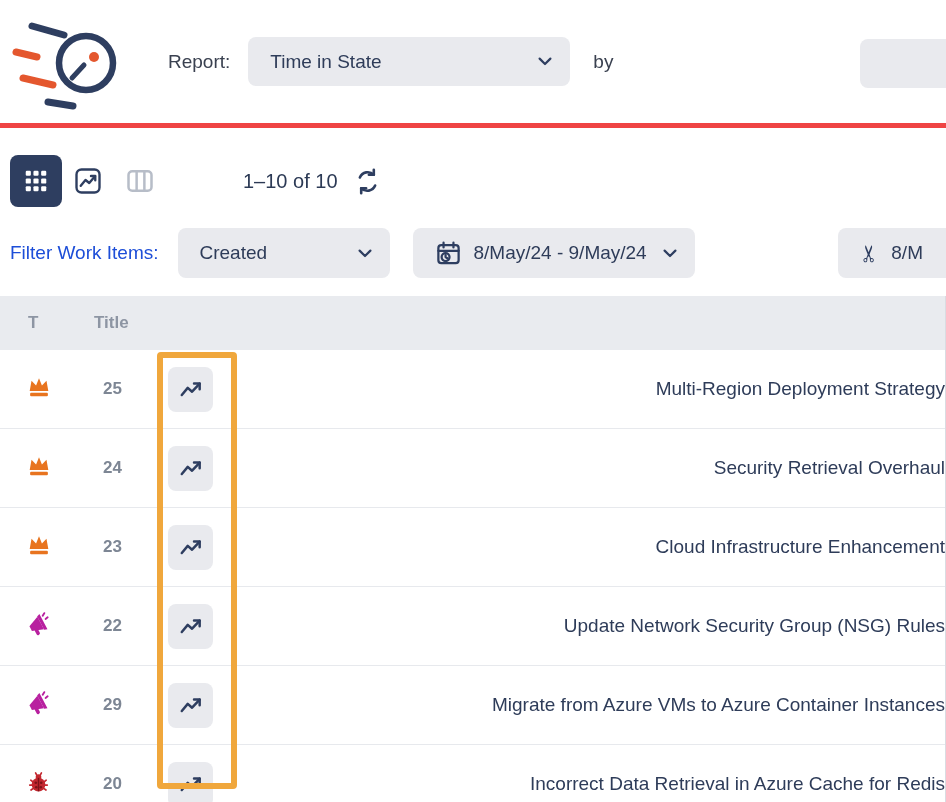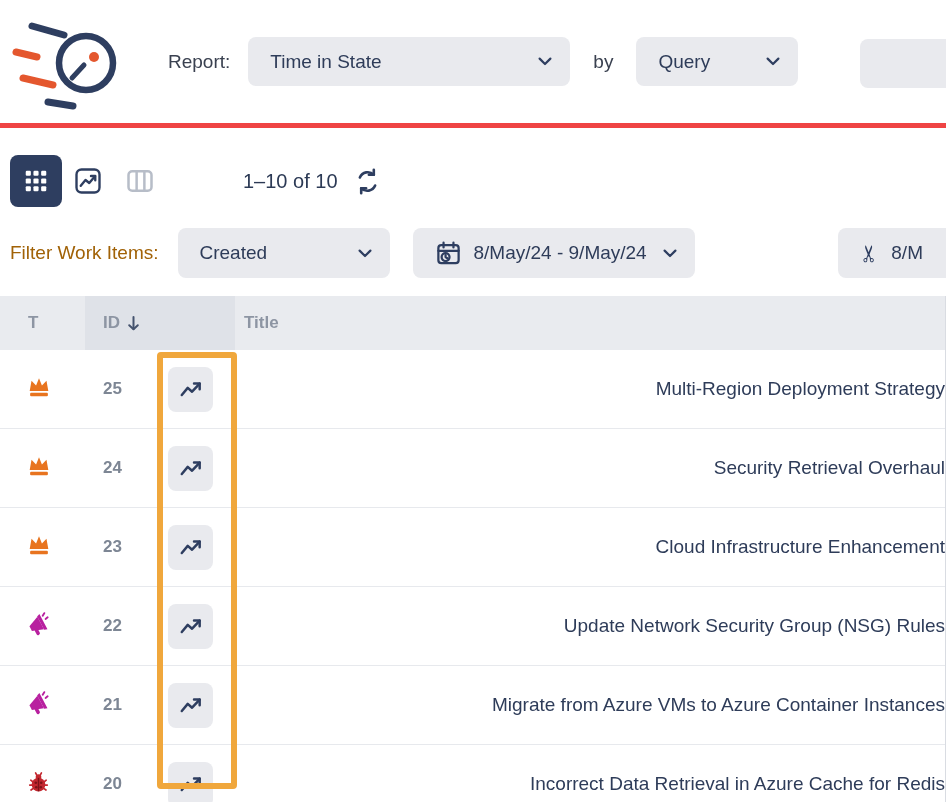--- a/index.html
+++ b/index.html
@@ -27,21 +27,21 @@
             justify-content: center; background: transparent; border: none; cursor: pointer; }
   .toggle.active { background: #2e3e60; }
   .count { margin-left: 77px; font-size: 20px; color: #2c3a55; white-space: nowrap; }
   .count b { font-weight: 400; }
   .refresh-btn { margin-left: 16px; background: none; border: none; cursor: pointer; display: flex;
                  align-items: center; }
 
   
   .filter-row { display: flex; align-items: center; margin-top: 21px; padding-left: 10px; height: 50px;
                 position: relative; }
-  .filter-lbl { font-size: 19px; color: #a16207; margin-right: 19px; white-space: nowrap; }
+  .filter-lbl { font-size: 19px; color: #1d4ed8; margin-right: 19px; white-space: nowrap; }
   .dd-created { width: 212px; height: 50px; justify-content: flex-end; }
   .dd-date { margin-left: 23px; height: 50px; }
   .dd-date .cal { margin-right: 12px; display: flex; }
   .dd-date .chev { margin-left: 16px; }
   .dd-clip2 { position: absolute; left: 838px; top: 0; width: 170px; height: 50px; }
   .scissors { display: inline-block; transform: rotate(-90deg); font-size: 23px; color: #2e3e60;
               margin-right: 12px; line-height: 1; }
 
   
   .table { margin-top: 18px; border-right: 1px solid #d9dce2; }
@@ -92,26 +92,20 @@
 
     <button class="dd dd-report">
       <span>Time in State</span>
       <svg class="chev" width="14" height="9" viewBox="0 0 14 9" fill="none" stroke="#2e3e60" stroke-width="2.2" stroke-linecap="round" stroke-linejoin="round">
           <path d="M1.6 1.6 L7 7 L12.4 1.6"></path>
         </svg>
     </button>
 
     <span class="lbl by-lbl">by</span>
 
-    <button class="dd dd-query">
-      <span>Query</span>
-      <svg class="chev" width="14" height="9" viewBox="0 0 14 9" fill="none" stroke="#2e3e60" stroke-width="2.2" stroke-linecap="round" stroke-linejoin="round">
-          <path d="M1.6 1.6 L7 7 L12.4 1.6"></path>
-        </svg>
-    </button>
 
     <button class="dd dd-clipped"></button>
   </div>
 
   <div class="view-row">
     <button class="toggle active">
       <svg viewBox="0 0 24 24" width="28" height="28" fill="#ffffff">
         <rect x="3.2" y="3.2" width="4.4" height="4.4" rx="1"></rect>
           <rect x="9.8" y="3.2" width="4.4" height="4.4" rx="1"></rect>
           <rect x="16.4" y="3.2" width="4.4" height="4.4" rx="1"></rect>
@@ -179,27 +173,20 @@
 
     <button class="dd dd-clip2">
       <span class="scissors">✂</span>
       <span>8/M</span>
     </button>
   </div>
 
   <div class="table">
     <div class="thead">
       <div class="th-t">T</div>
-      <div class="th-id">
-        <span>ID</span>
-        <svg width="13" height="17" viewBox="0 0 13 17" fill="none" stroke="#45536e" stroke-width="2" stroke-linecap="round" stroke-linejoin="round">
-          <path d="M6.5 2 L6.5 14"></path>
-            <path d="M2.2 10.3 L6.5 14.3 L10.8 10.3"></path>
-        </svg>
-      </div>
       <div class="th-title">Title</div>
     </div>
     <div>
   <div class="row">
     <div class="cell-t">
       <span class="type-icon">
   <svg viewBox="0 0 24 24" width="26" height="26" fill="#e8741f">
     <path d="M3.4 15.6 L5.1 6.3 L9.3 10.5 L12 4 L14.7 10.5 L18.9 6.3 L20.6 15.6 Z"></path>
     <rect x="3.8" y="17.4" width="16.4" height="3.2" rx="1"></rect>
   </svg>
@@ -293,21 +280,21 @@
       <path d="M3.5 9.5 L14.5 5 L14.5 18.5 L3.5 14.5 Z"></path>
       <path d="M14.5 4.5 L17.5 3.5 L17.5 20 L14.5 19 Z"></path>
       <rect x="6" y="14.5" width="3.4" height="6.5" rx="1.6"></rect>
       <path d="M19.5 6.5 L22 5" stroke="#b8209f" stroke-width="1.8" stroke-linecap="round"></path>
       <path d="M20.5 10.5 L23 10" stroke="#b8209f" stroke-width="1.8" stroke-linecap="round"></path>
     </g>
   </svg>
 </span>
     </div>
     <div class="cell-id">
-      <span class="id-num">21</span>
+      <span class="id-num">29</span>
       <button class="chart-btn">
         <svg viewBox="0 0 24 24" width="26" height="26" fill="none" stroke="#2e3e60" stroke-width="2.3" stroke-linecap="round" stroke-linejoin="round">
           <path d="M3.5 17.5 L9 11 L13 14.5 L20 7"></path>
           <path d="M14.8 7 L20 7 L20 12.2"></path>
         </svg>
       </button>
     </div>
     <div class="cell-title">Migrate from Azure VMs to Azure Container Instances</div>
   </div>
 

